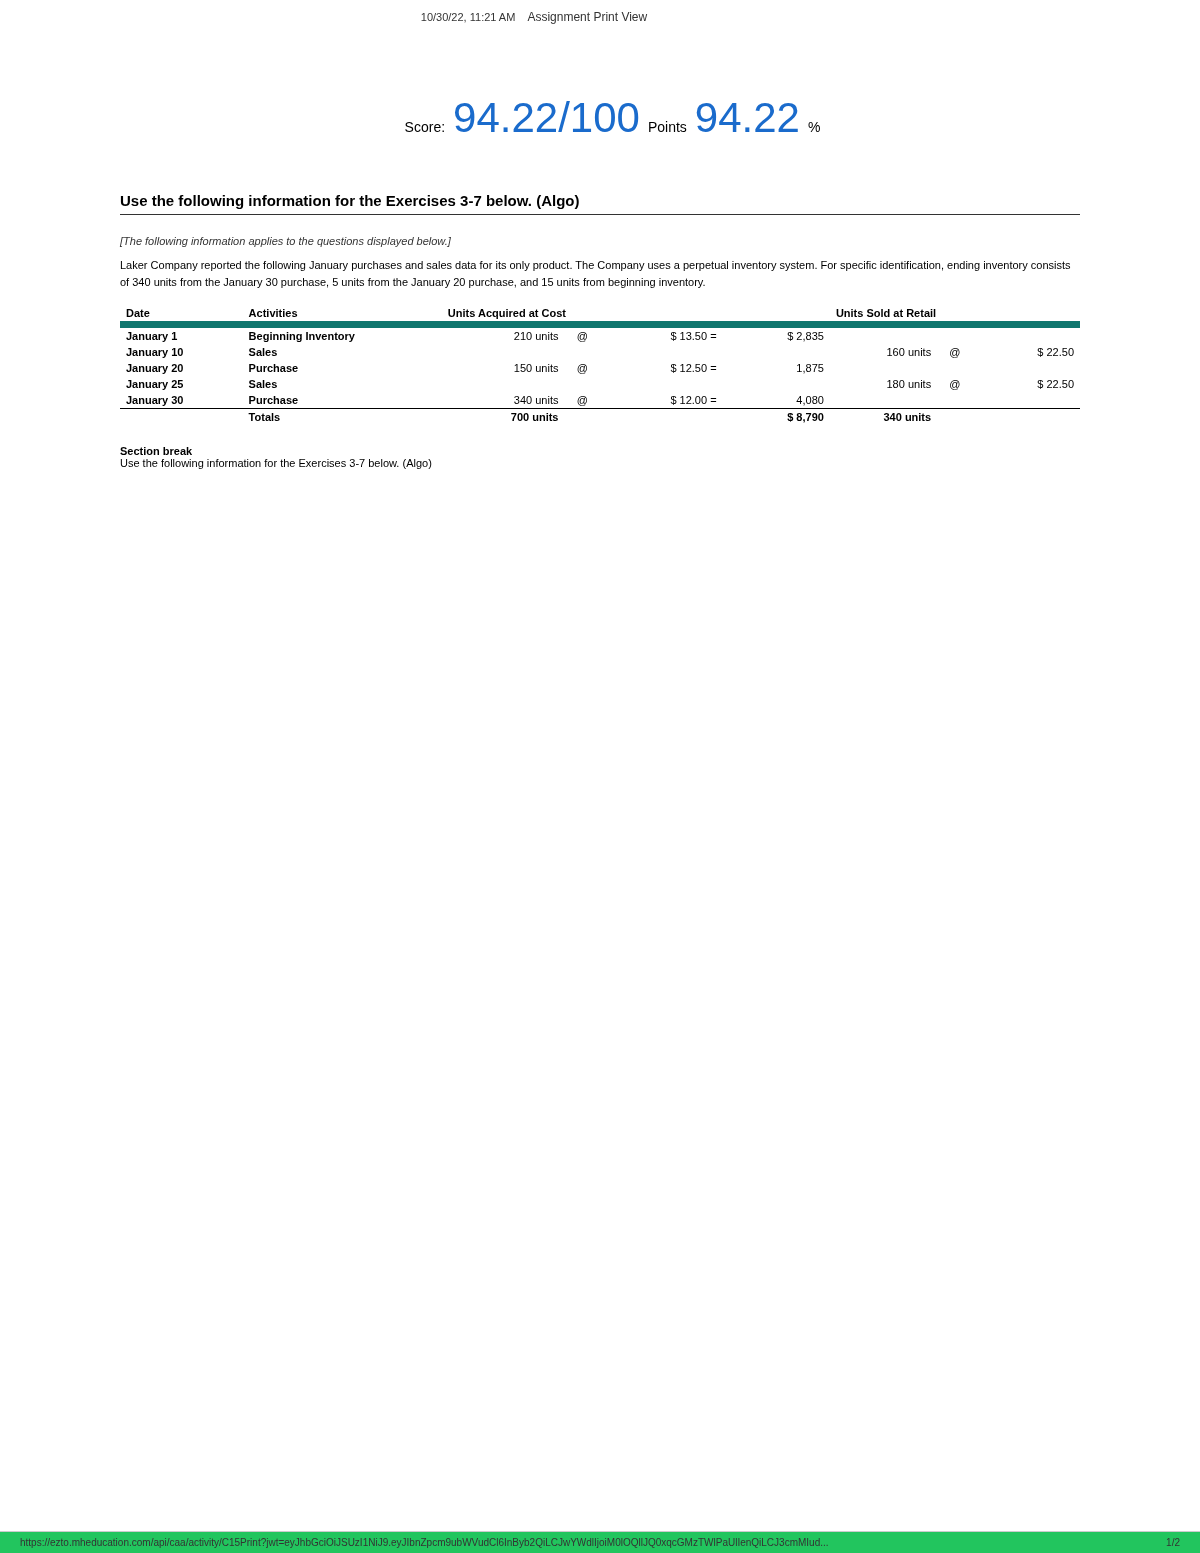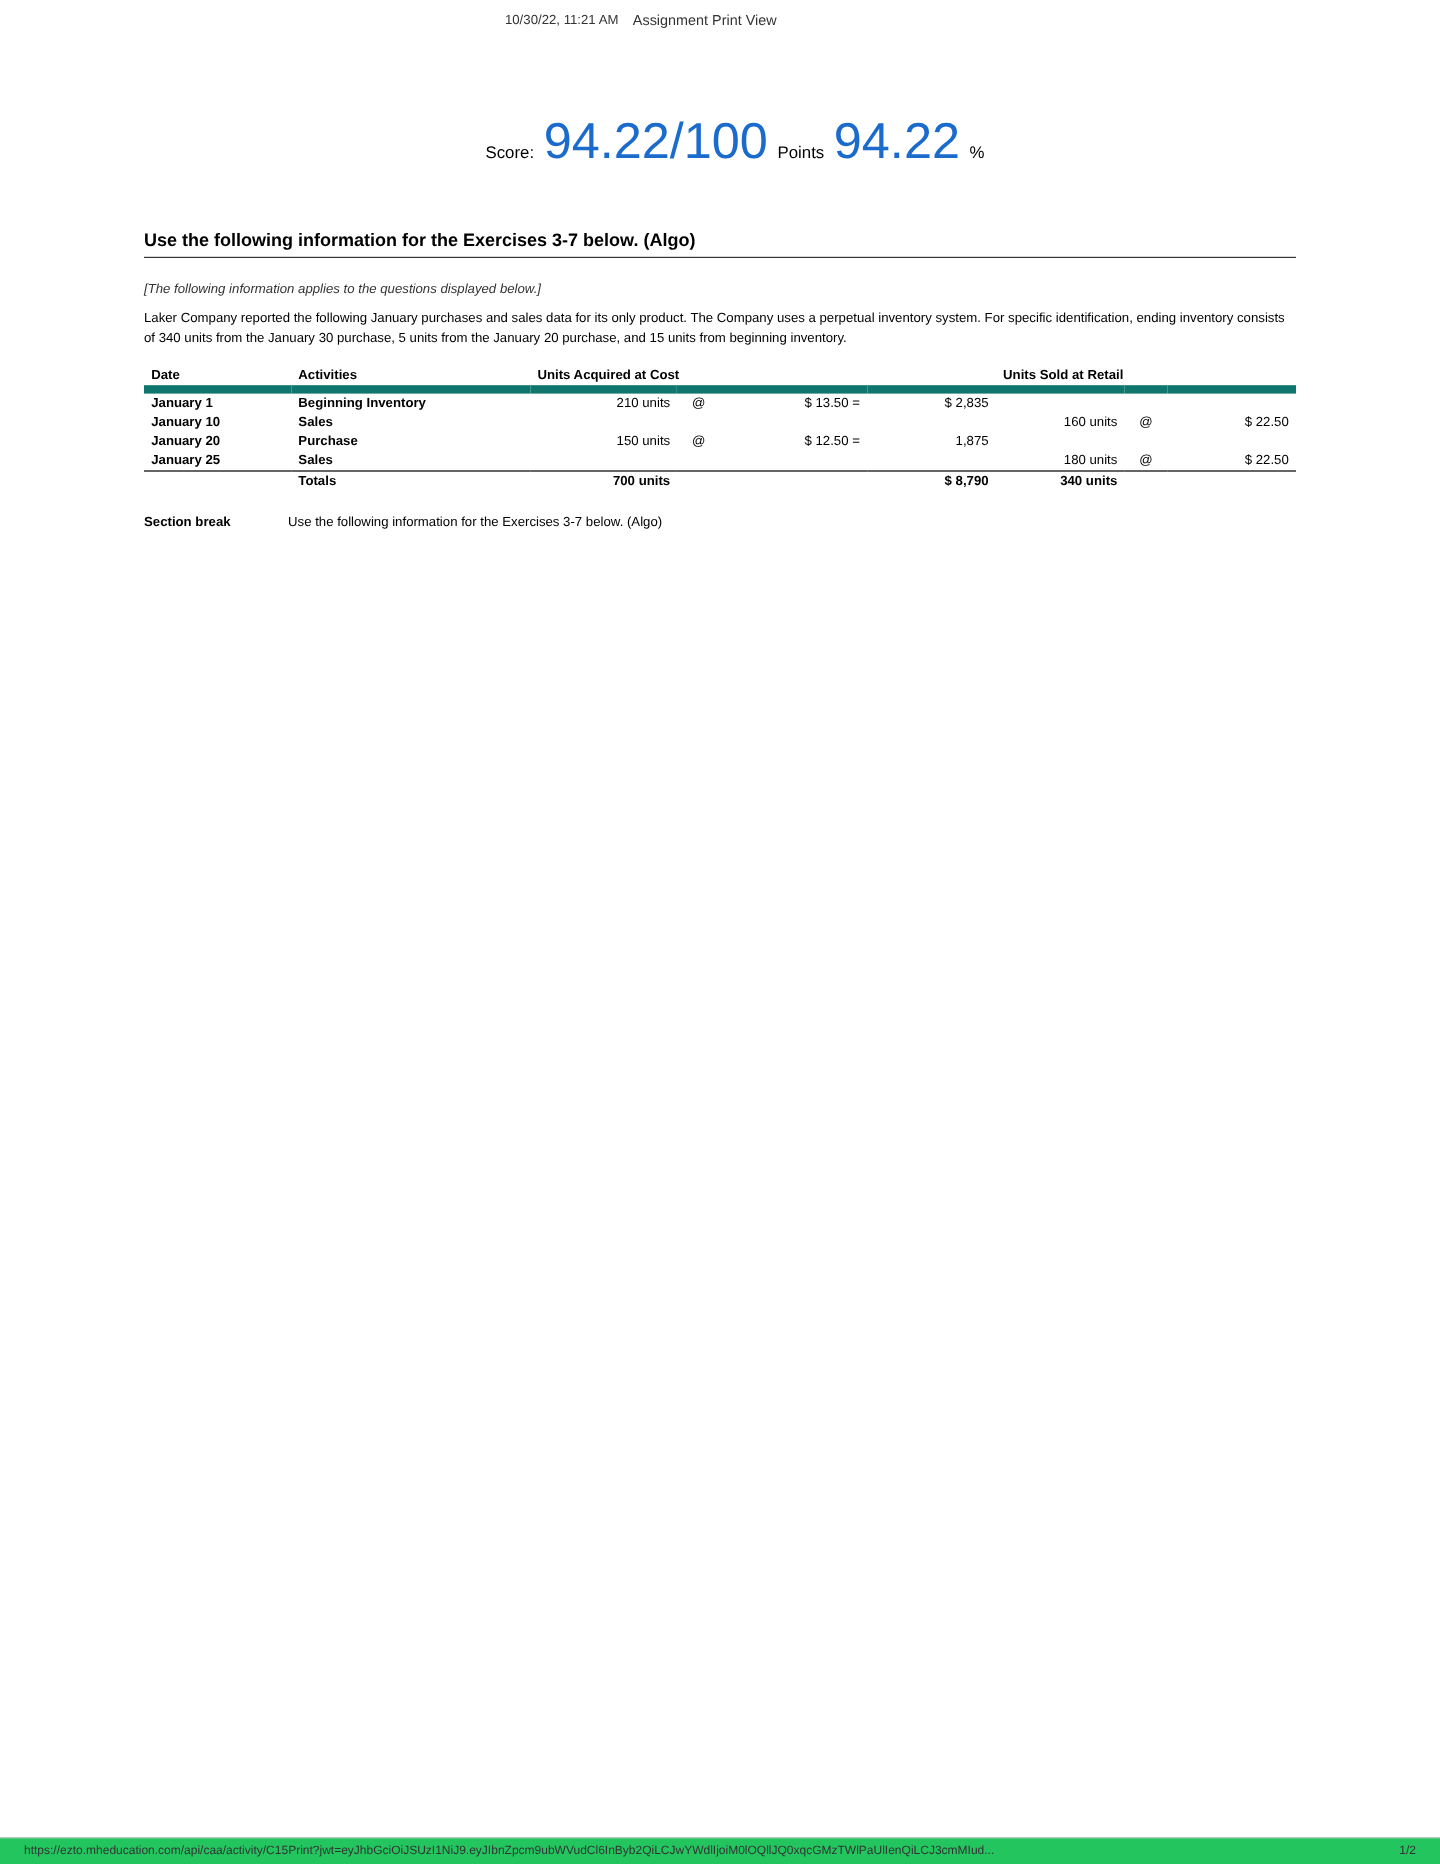--- a/index.html
+++ b/index.html
@@ -93,20 +93,21 @@
       font-size: 11px;
       font-weight: bold;
       cursor: pointer;
       margin-bottom: 15px;
       display: inline-block;
     }
     .section-break-row {
       display: flex;
       margin-top: 10px;
       font-size: 11px;
+      flex-direction: column;
     }
     .section-break-label {
       font-weight: bold;
       min-width: 120px;
     }
     .section-break-text {
       color: #000;
     }
     .bottom-bar {
       position: fixed;
@@ -202,20 +203,31 @@
         <td class="col-activity"><strong>Sales</strong></td>
         <td class="col-units"></td>
         <td class="col-at"></td>
         <td class="col-price"></td>
         <td class="col-total"></td>
         <td class="col-sold-units">180 units</td>
         <td class="col-sold-at">@</td>
         <td class="col-sold-price">$ 22.50</td>
       </tr>
 
+      <tr class="underline-row">
+        <td class="col-date"><strong>January 30</strong></td>
+        <td class="col-activity"><strong>Purchase</strong></td>
+        <td class="col-units">340 units</td>
+        <td class="col-at">@</td>
+        <td class="col-price">$ 12.00 =</td>
+        <td class="col-total">4,080</td>
+        <td class="col-sold-units"></td>
+        <td class="col-sold-at"></td>
+        <td class="col-sold-price"></td>
+      </tr>
 
       <tr class="totals-row">
         <td class="col-date"></td>
         <td class="col-activity">Totals</td>
         <td class="col-units">700 units</td>
         <td class="col-at"></td>
         <td class="col-price"></td>
         <td class="col-total">$ 8,790</td>
         <td class="col-sold-units">340 units</td>
         <td class="col-sold-at"></td>

